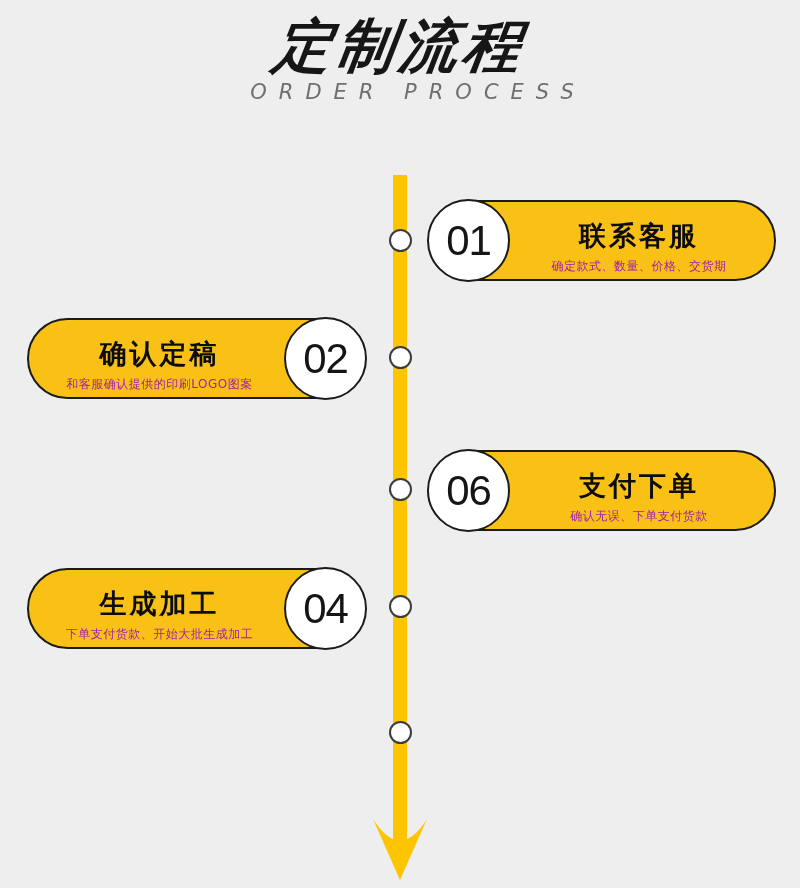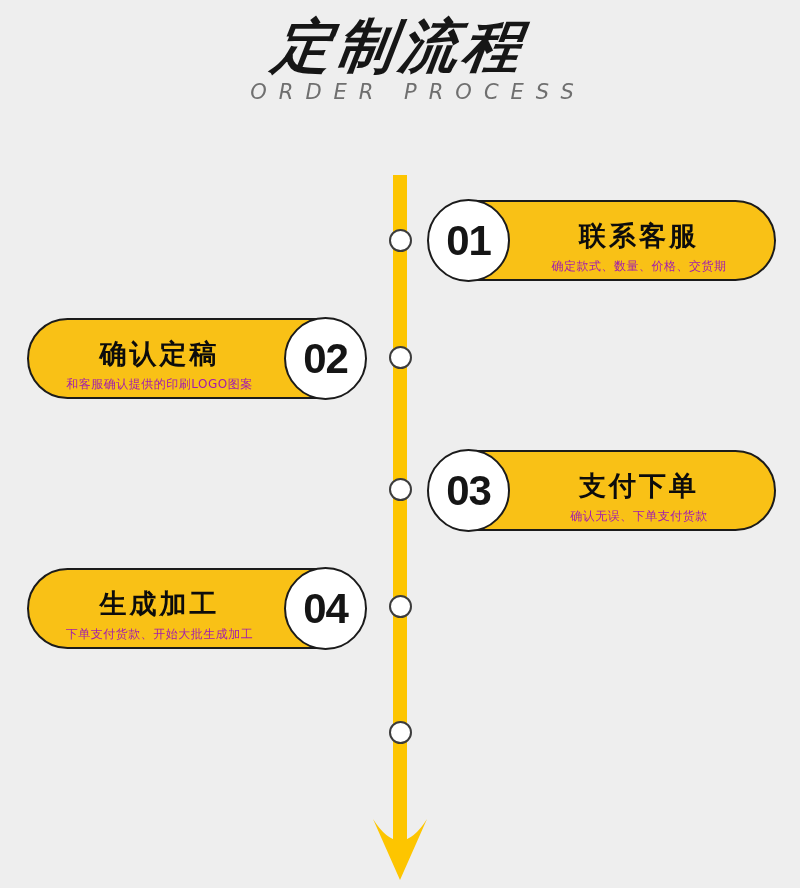--- a/index.html
+++ b/index.html
@@ -77,21 +77,21 @@
     background:#ffffff;
     border:2px solid #1b1b1b;
     border-radius:50%;
     display:flex;align-items:center;justify-content:center;
     z-index:2;
   }
   .pill.right .numcircle{left:-3px;}
   .pill.left  .numcircle{right:-3px;}
   .numcircle .num{
     font-size:42px;
-    font-weight:700;
+    font-weight:400;
     color:#151515;
     letter-spacing:-1px;
     font-family:"Liberation Sans","DejaVu Sans",sans-serif;
   }
 
   .pill-text{
     position:absolute;top:16px;bottom:0;
     display:flex;flex-direction:column;
     align-items:center;justify-content:center;
     gap:5px;
@@ -151,21 +151,21 @@
       <span class="num">02</span>
     </div>
     <div class="pill-text">
       <div class="pill-title">确认定稿</div>
       <div class="pill-desc">和客服确认提供的印刷LOGO图案</div>
     </div>
   </div>
 
   <div class="pill right p3">
     <div class="numcircle">
-      <span class="num">03</span>
+      <span class="num">06</span>
     </div>
     <div class="pill-text">
       <div class="pill-title">支付下单</div>
       <div class="pill-desc">确认无误、下单支付货款</div>
     </div>
   </div>
 
   <div class="pill left p4">
     <div class="numcircle">
       <span class="num">04</span>

